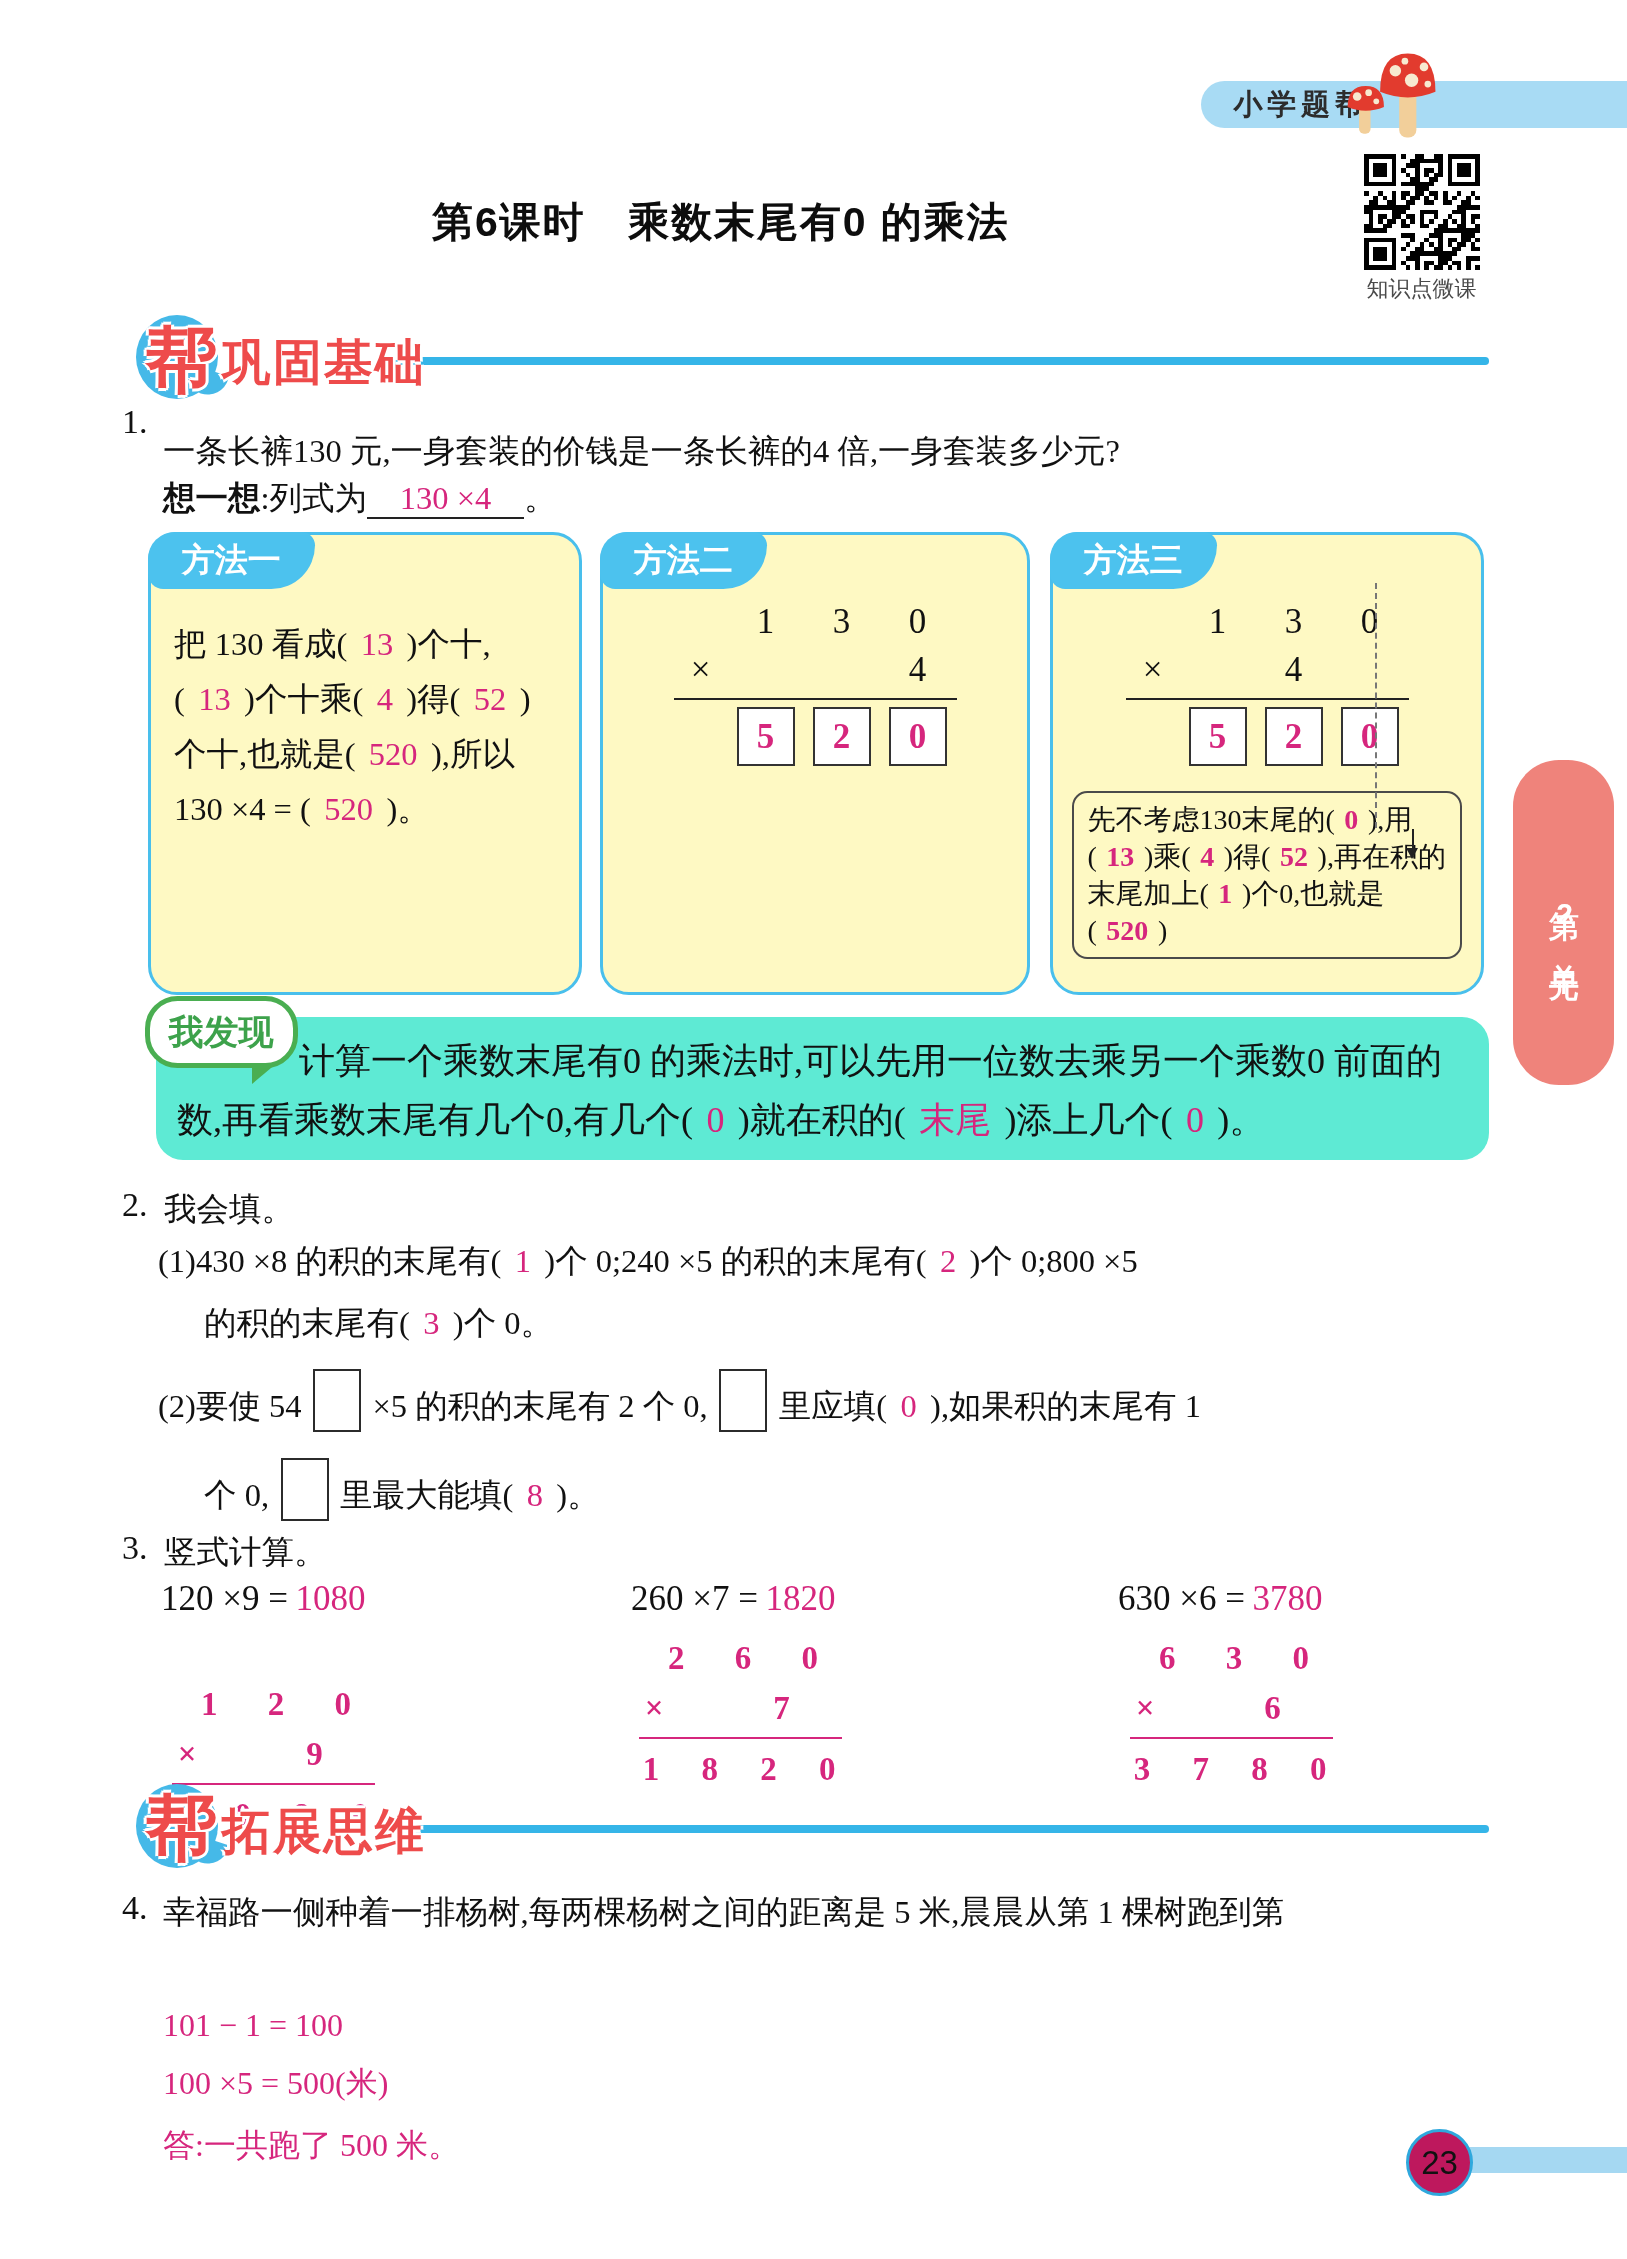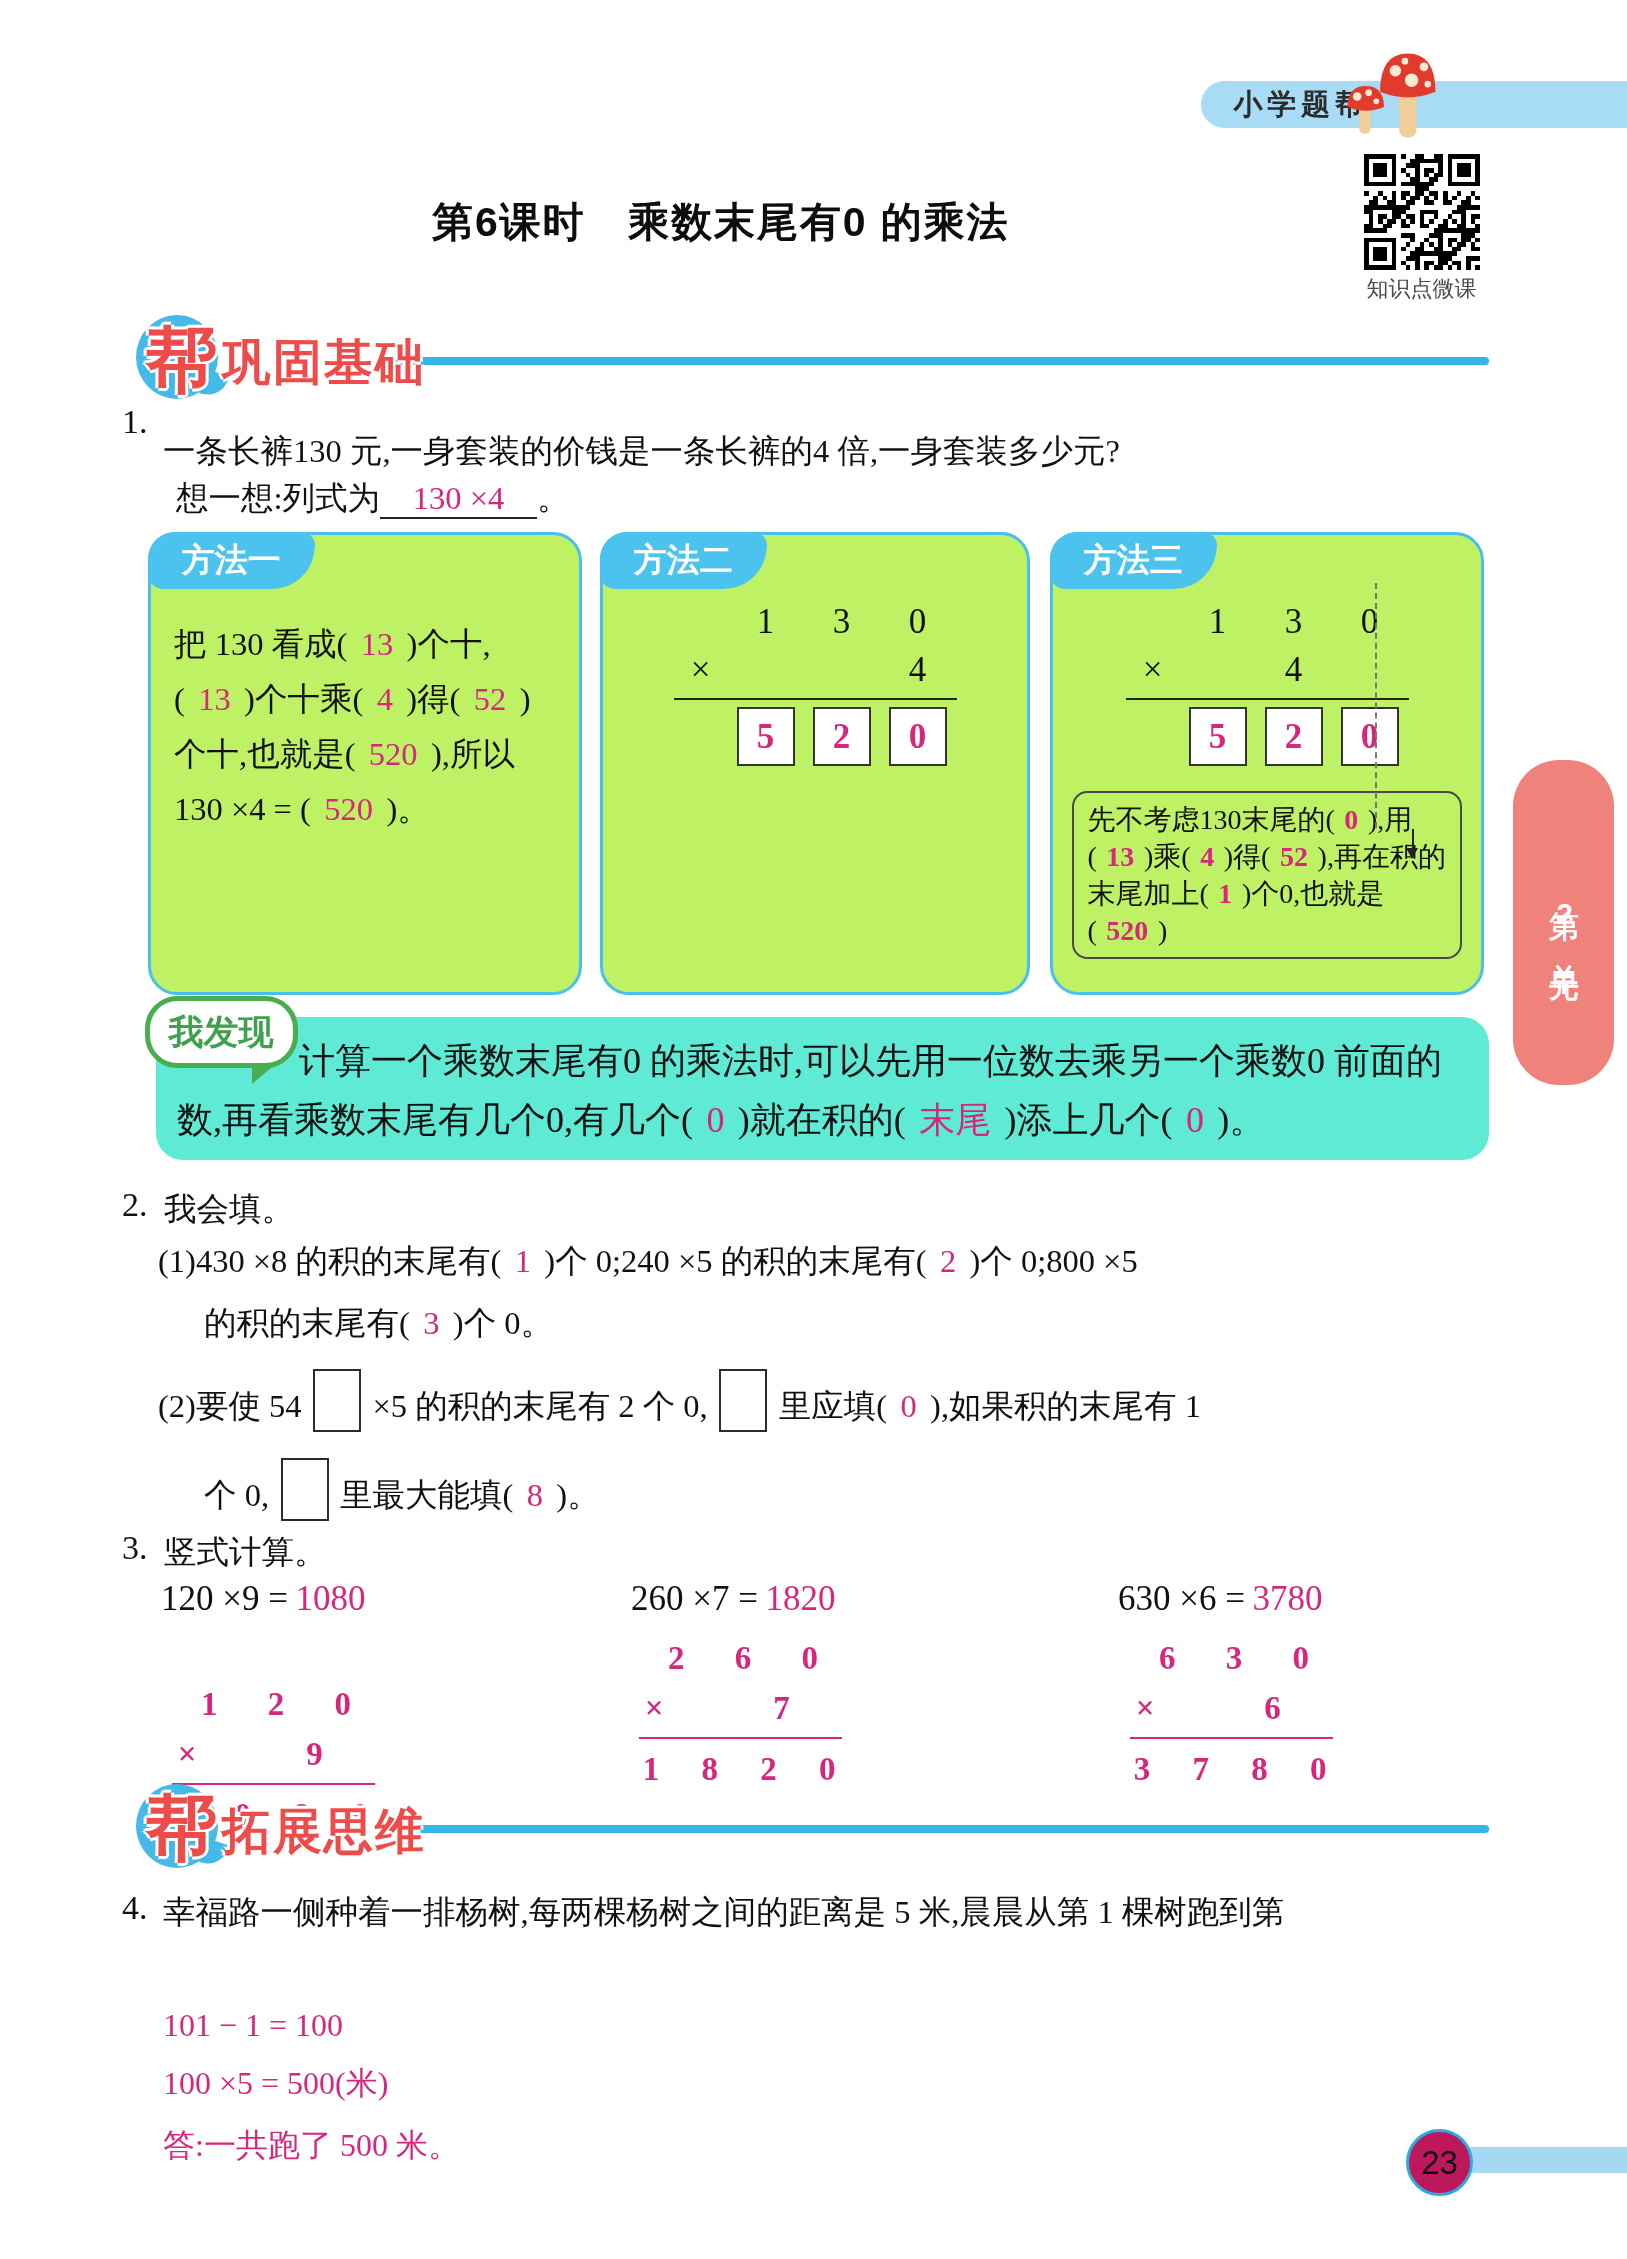--- a/index.html
+++ b/index.html
@@ -26,25 +26,25 @@
             font-family:"Liberation Sans","DejaVu Sans",sans-serif;
             text-shadow:-2.9px 0 0 #fff,2.9px 0 0 #fff,0 -2.9px 0 #fff,0 2.9px 0 #fff,1.9px 1.9px 0 #fff,-1.9px -1.9px 0 #fff;z-index:2;}
   .sec-label{position:absolute;font-size:49px;line-height:52px;font-weight:bold;color:#ee4b4b;
              font-family:"Liberation Sans","DejaVu Sans",sans-serif;letter-spacing:1.9px;
              text-shadow:-2.9px 0 0 #fff,2.9px 0 0 #fff,0 -2.9px 0 #fff,0 2.9px 0 #fff;z-index:2;}
   .sec-line{position:absolute;height:7.6px;background:#35b5e8;border-radius:3.8px;}
   
   .qnum{position:absolute;font-size:34px;color:#111;}
   .qtext{position:absolute;font-size:32.5px;color:#111;white-space:nowrap;}
   .ans{color:#d6267d;padding:0 13.4px;}
-  .bold{font-weight:normal;margin-left:13px;}
+  .bold{font-weight:bold;}
   .ublank{display:inline-block;min-width:115px;text-align:center;border-bottom:2.9px solid #222;padding:0 21px;}
   .inline-sq{display:inline-block;width:44px;height:59px;border:2.9px solid #2b2b2b;vertical-align:-15.3px;margin:0 11.5px;background:#fff;}
   
-  .mbox{position:absolute;top:532px;height:457px;background:#bef264;border:3.3px solid #49bfec;border-radius:29px;}
+  .mbox{position:absolute;top:532px;height:457px;background:#fef9c3;border:3.3px solid #49bfec;border-radius:29px;}
   .mtab{position:absolute;top:-3.3px;left:-3.3px;height:57px;padding:0 34px;background:#4cc2ee;color:#fff;
         font-family:"Liberation Sans","DejaVu Sans",sans-serif;font-size:33px;font-weight:bold;
         display:flex;align-items:center;border-radius:27px 13.4px 44px 15.3px;}
   .m1body{margin:82px 23px 0 23px;font-size:32.5px;line-height:55px;color:#111;}
   .vmult{position:relative;width:283px;margin:63px auto 0 auto;font-size:35px;color:#111;}
   .vrow{display:grid;grid-template-columns:54px 76px 76px 76px;text-align:center;height:48px;line-height:48px;}
   .vline{border-top:2.4px solid #222;margin:3.8px 0 7.6px 0;}
   .vres{display:grid;grid-template-columns:54px 76px 76px 76px;}
   .rbox{width:54px;height:55px;border:2.4px solid #333;margin:0 auto;display:flex;align-items:center;justify-content:center;
         color:#d6267d;font-weight:bold;font-size:35px;background:#fff;}

